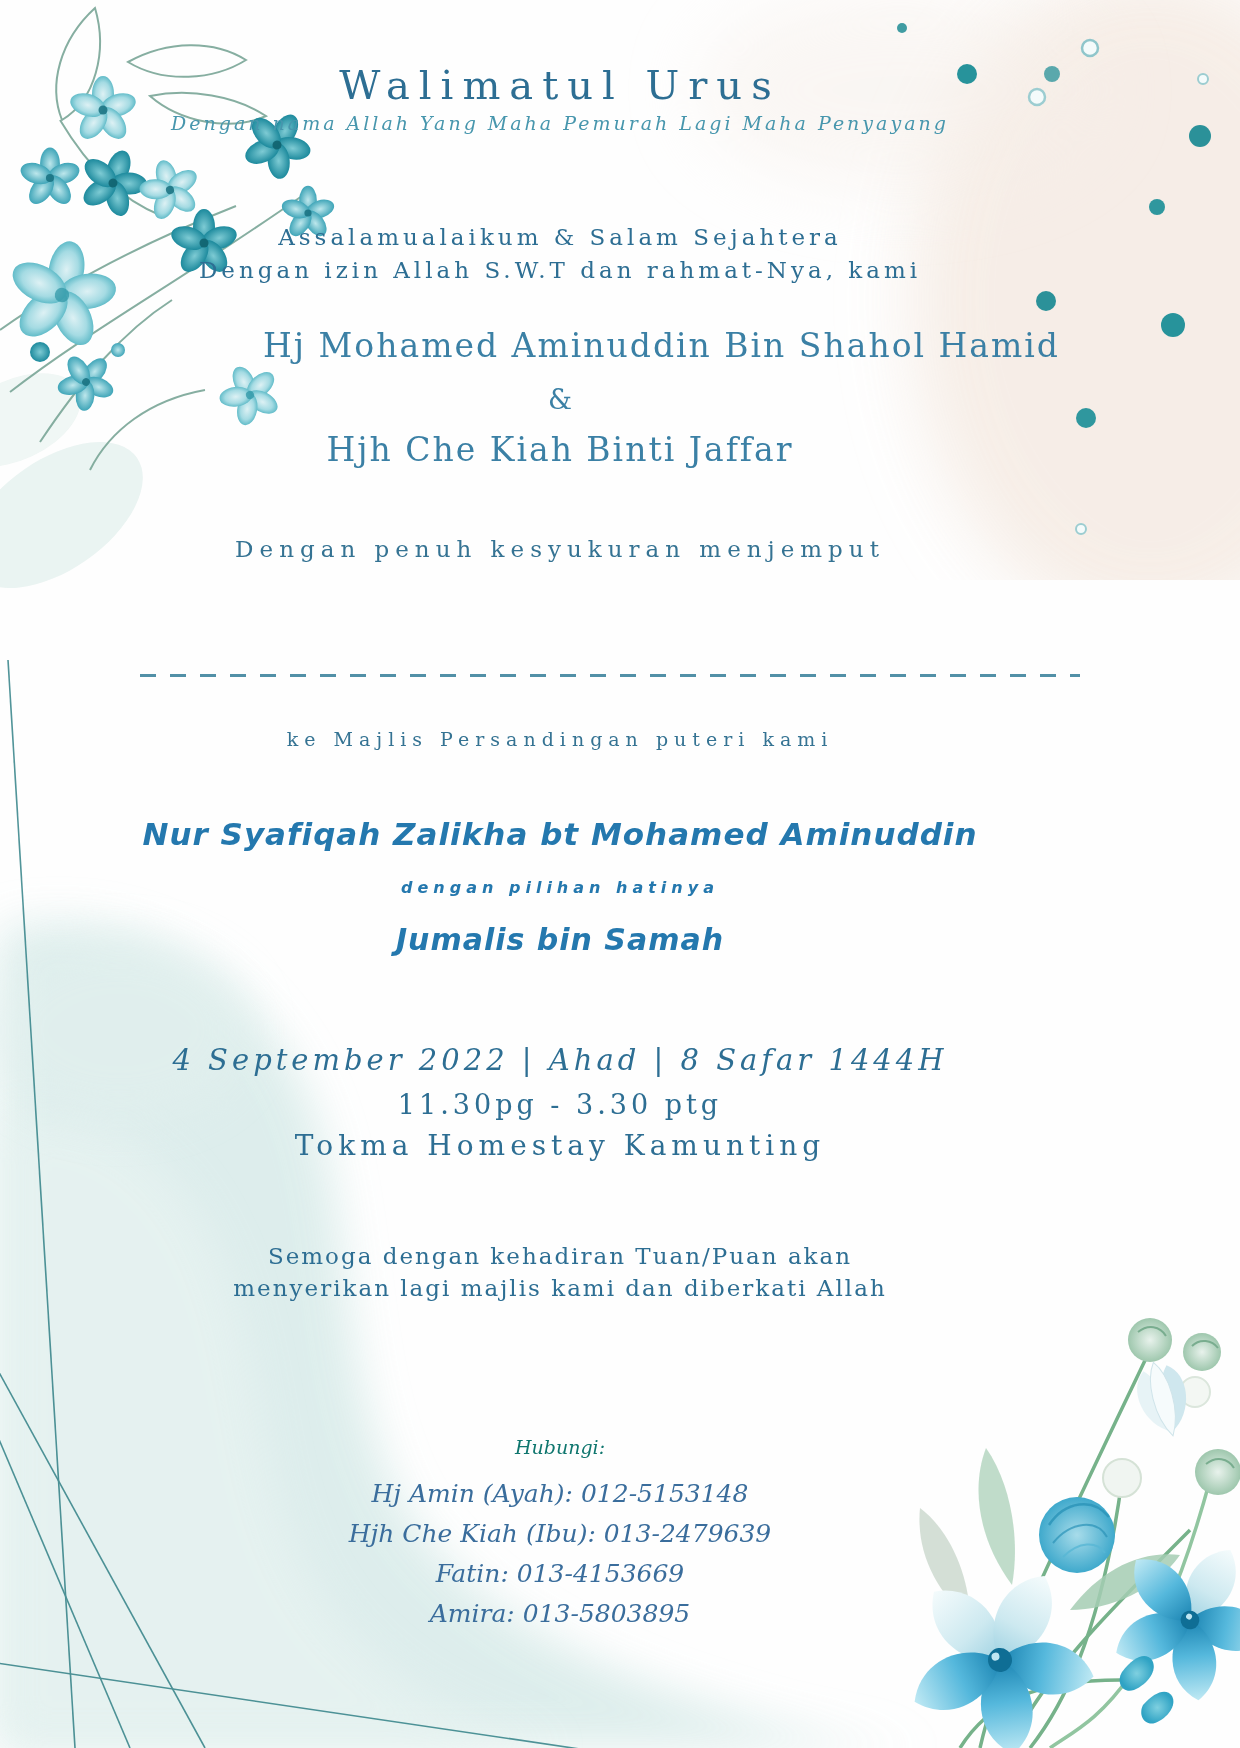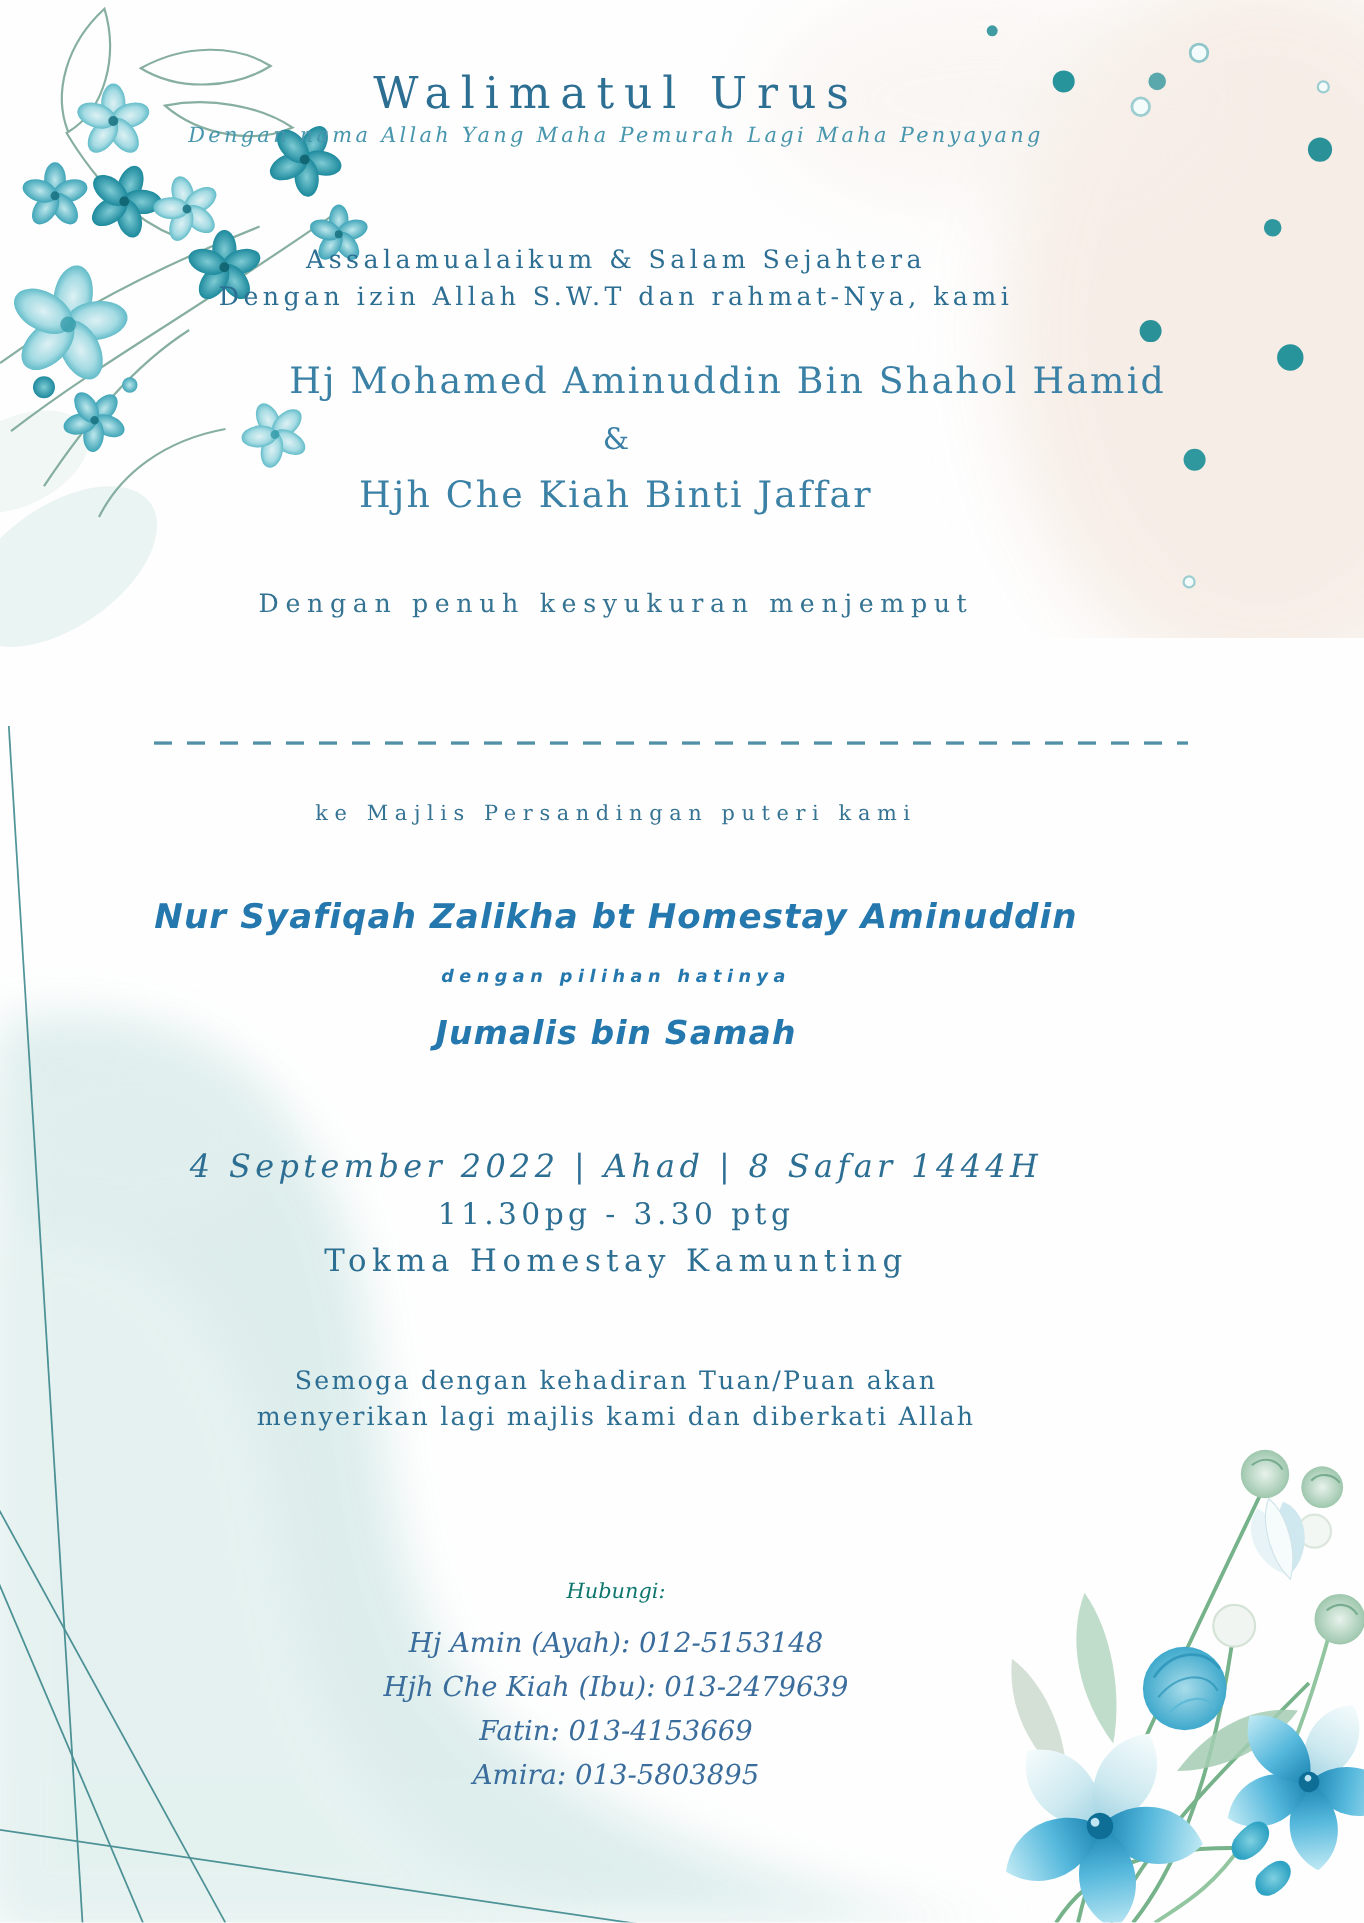--- a/index.html
+++ b/index.html
@@ -309,21 +309,21 @@
   <div class="txt serif father">Hj Mohamed Aminuddin Bin Shahol Hamid</div>
   <div class="txt serif amp">&amp;</div>
   <div class="txt serif mother">Hjh Che Kiah Binti Jaffar</div>
 
   <div class="txt serif invite">Dengan penuh kesyukuran menjemput</div>
 
   <div class="divider"></div>
 
   <div class="txt serif event">ke Majlis Persandingan puteri kami</div>
 
-  <div class="txt sans bride">Nur Syafiqah Zalikha bt Homestay Aminuddin</div>
+  <div class="txt sans bride">Nur Syafiqah Zalikha bt Mohamed Aminuddin</div>
   <div class="txt sans withchoice">dengan pilihan hatinya</div>
   <div class="txt sans groom">Jumalis bin Samah</div>
 
   <div class="txt serif dateline">4 September 2022 | Ahad | 8 Safar 1444H</div>
   <div class="txt serif timeline">11.30pg - 3.30 ptg</div>
   <div class="txt serif venueline">Tokma Homestay Kamunting</div>
 
   <div class="txt serif closing">
     <div>Semoga dengan kehadiran Tuan/Puan akan</div>
     <div>menyerikan lagi majlis kami dan diberkati Allah</div>

